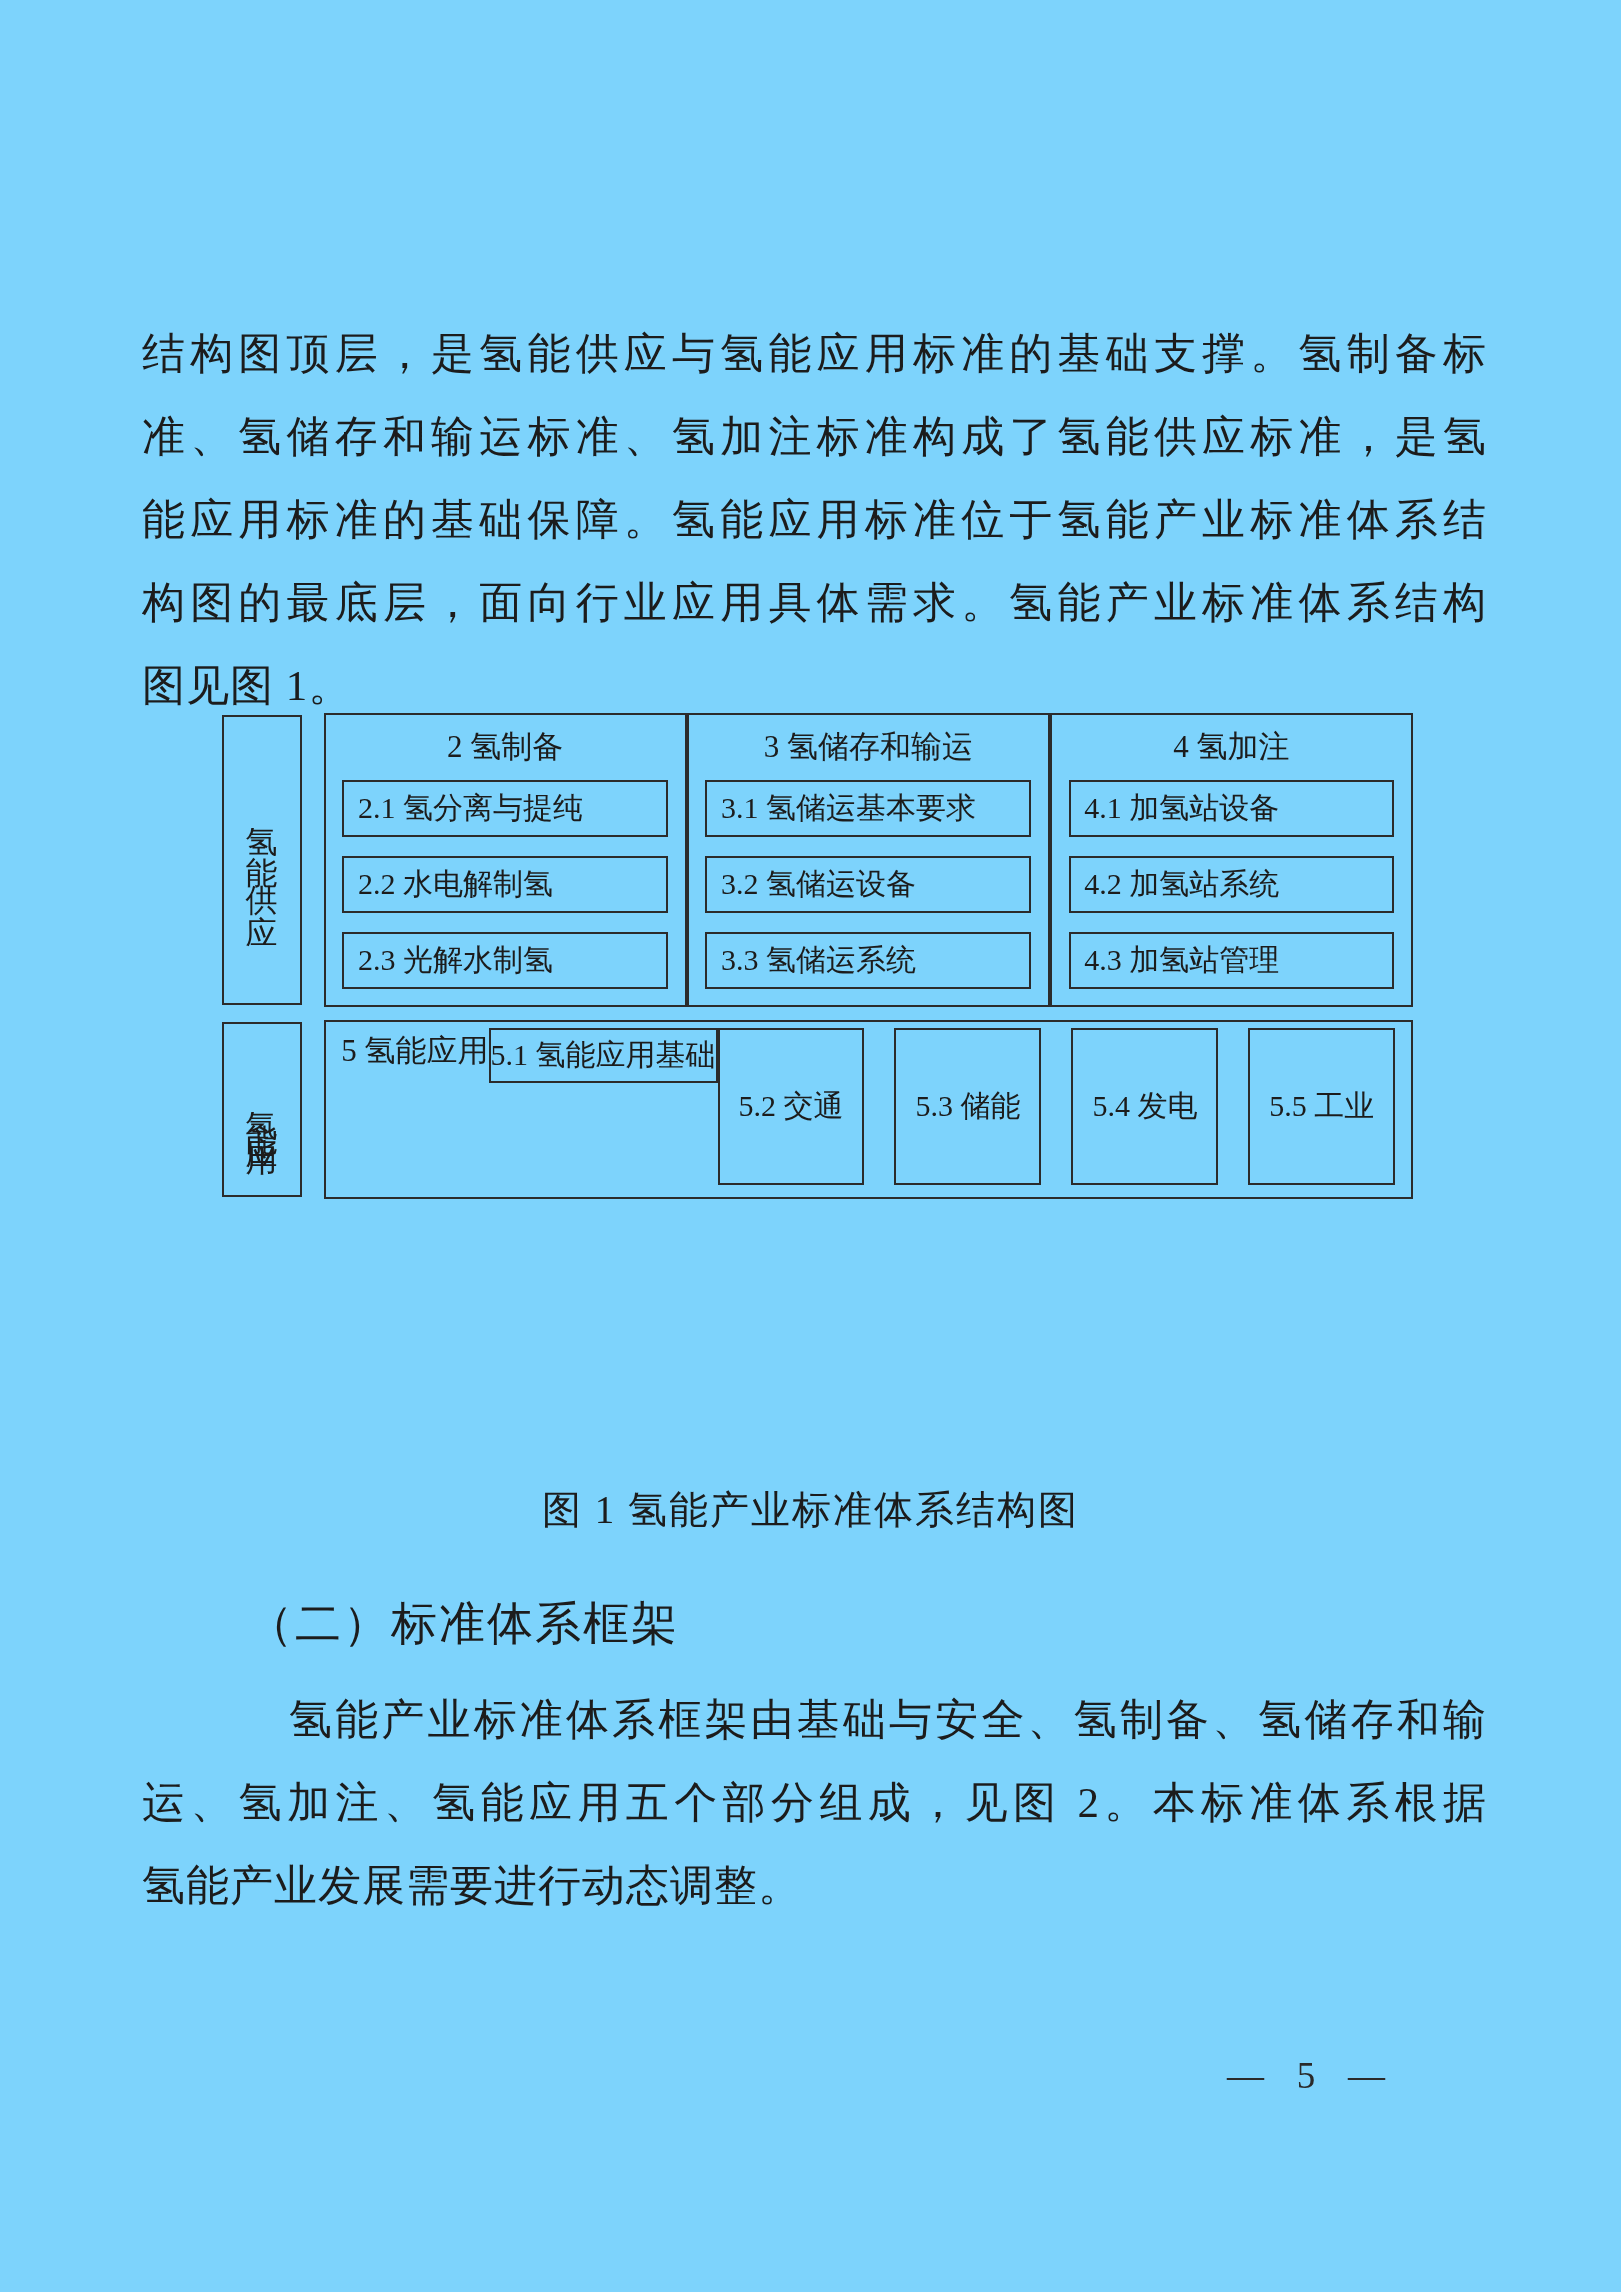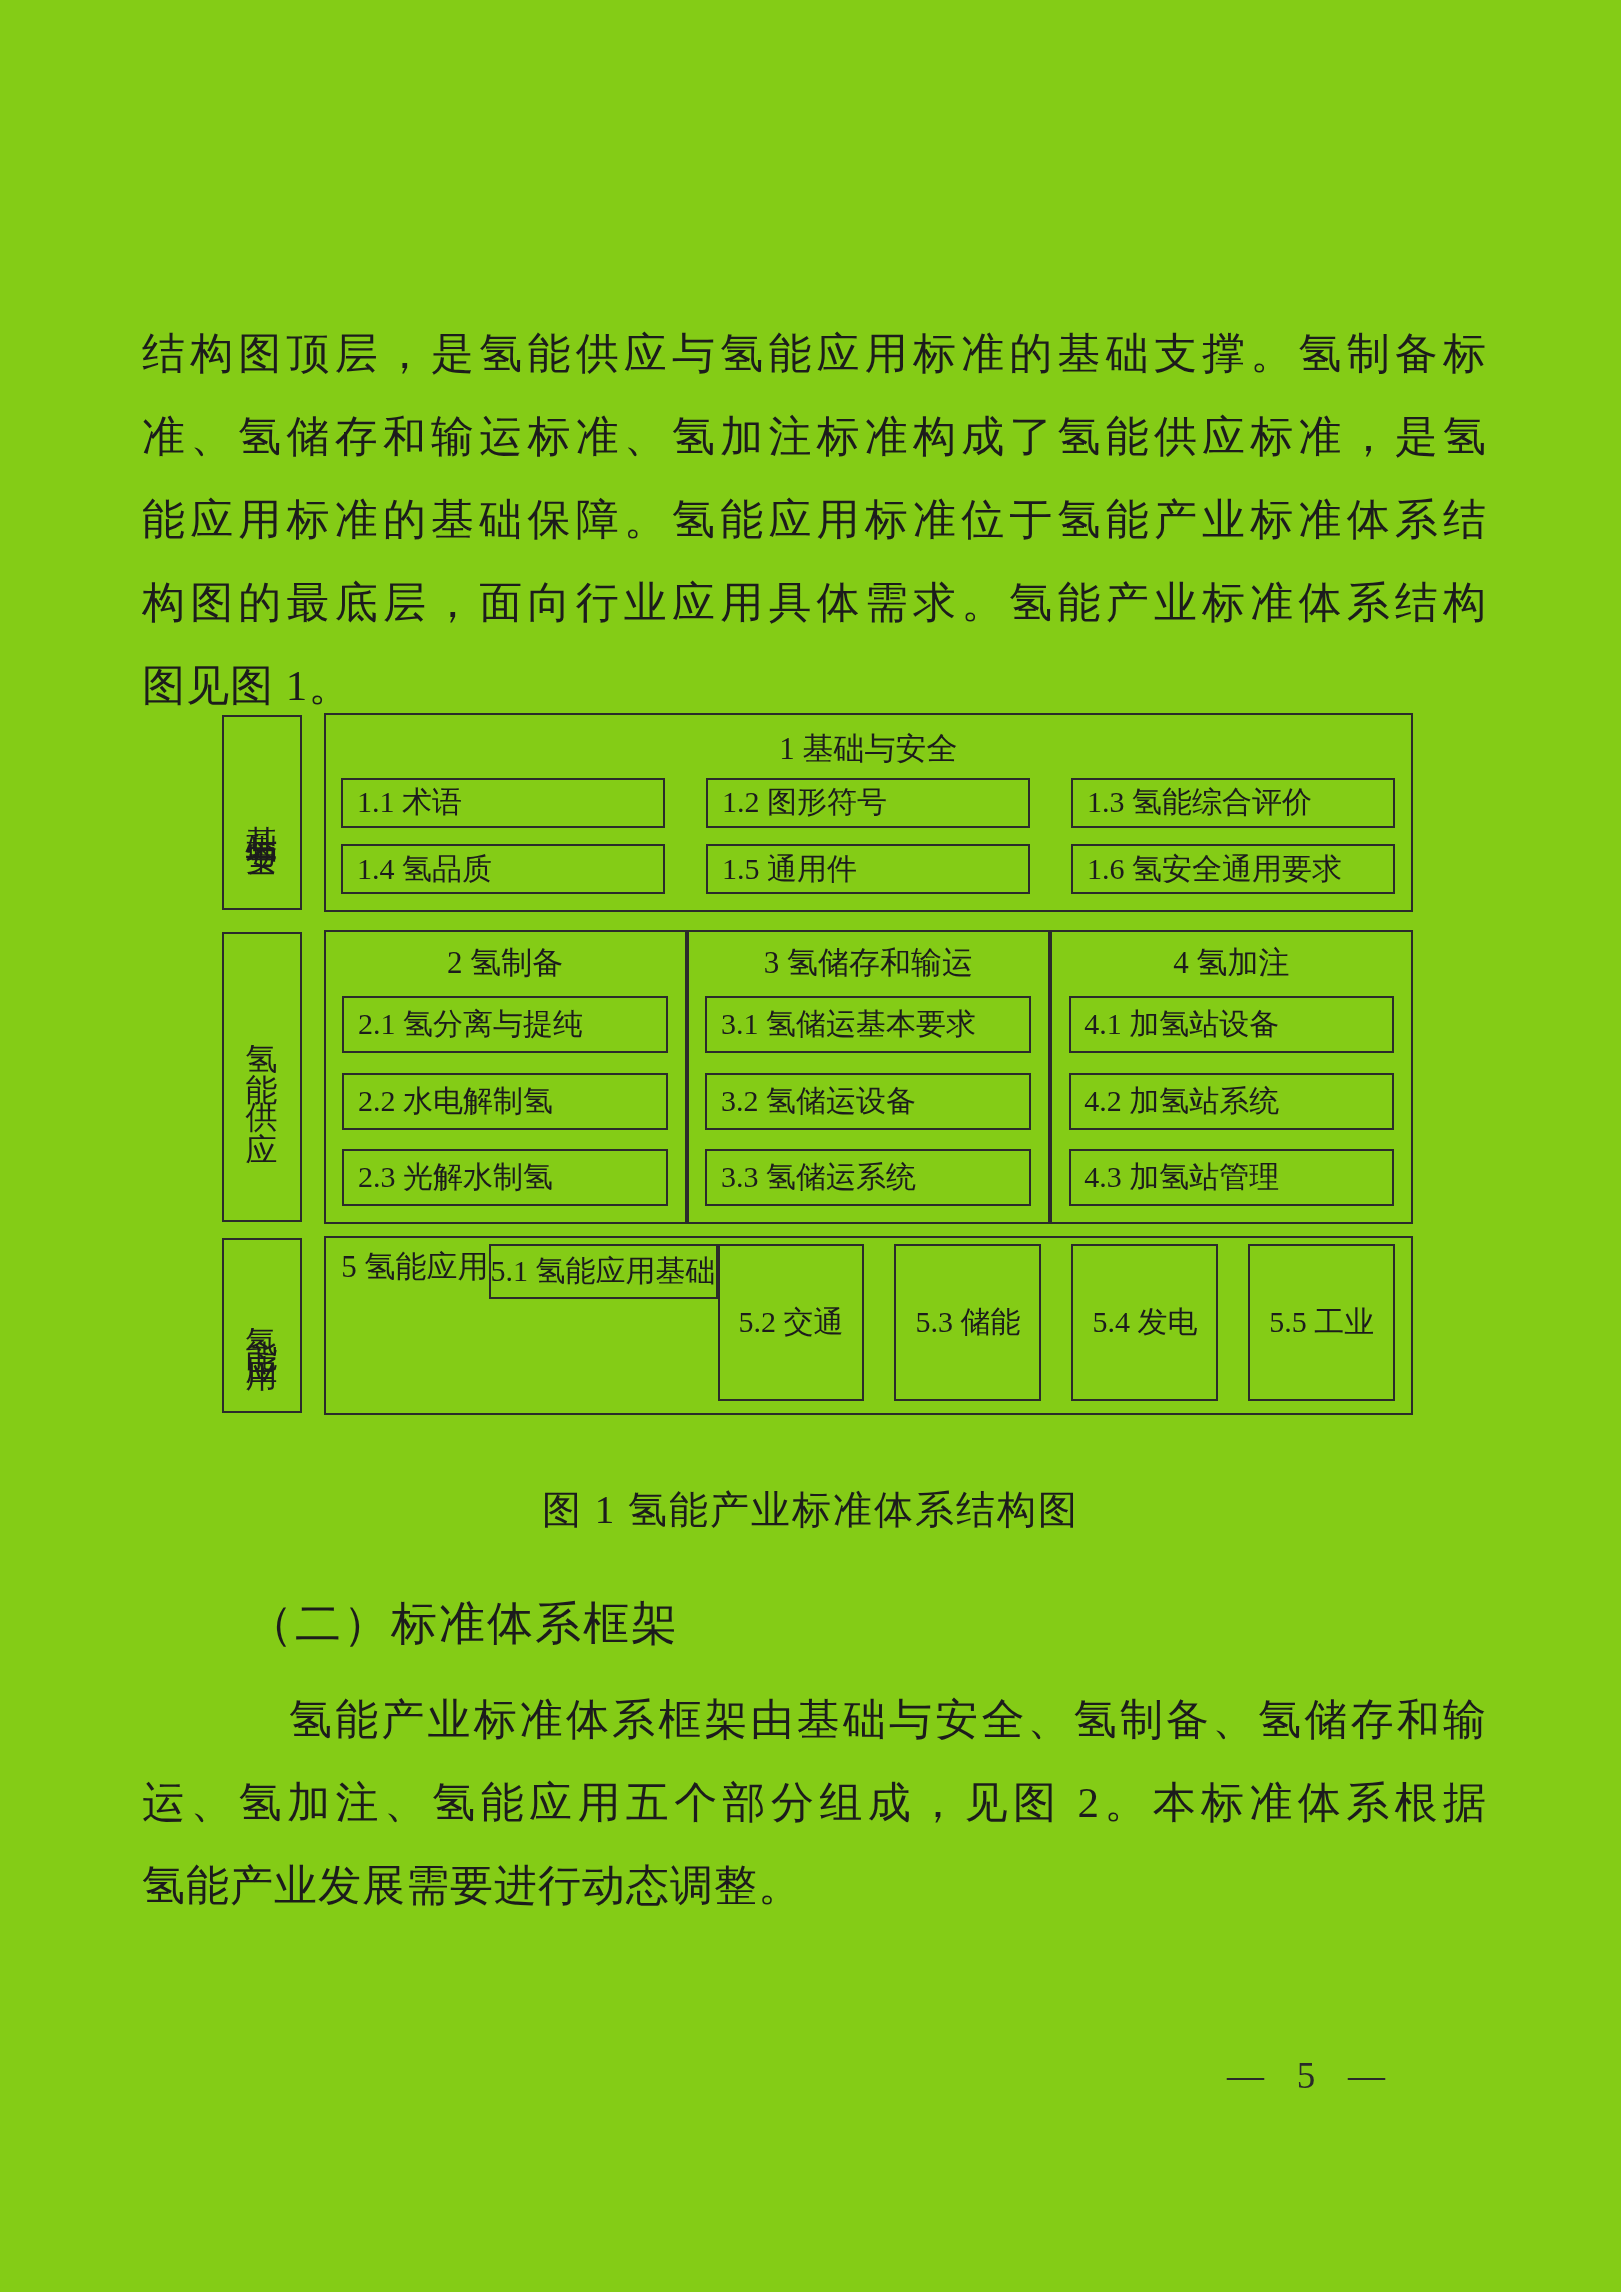--- a/index.html
+++ b/index.html
@@ -1,21 +1,21 @@
 <!DOCTYPE html>
 <html><head>
 <meta charset="utf-8">
 <style>
   html, body { margin:0; padding:0; background:#9a9a9a; }
   .page {
     position: relative;
     width: 1621px;
     height: 2293px;
     margin: 0 auto;
-    background: #84cc16;
+    background: #7dd3fc;
     color: #1c1c1c;
     font-family: "Liberation Serif", serif;
     overflow: hidden;
   }
 
   
   .para {
     position: absolute;
     left: 142px;
     width: 1345px;
@@ -167,36 +167,20 @@
   <div class="para para1">
     <div class="tline jline">结构图顶层，是氢能供应与氢能应用标准的基础支撑。氢制备标</div>
     <div class="tline jline">准、氢储存和输运标准、氢加注标准构成了氢能供应标准，是氢</div>
     <div class="tline jline">能应用标准的基础保障。氢能应用标准位于氢能产业标准体系结</div>
     <div class="tline jline">构图的最底层，面向行业应用具体需求。氢能产业标准体系结构</div>
     <div class="tline">图见图 1。</div>
   </div>
 
   <div class="figure">
 
-    <div class="fig-row row1">
-      <div class="side-box">
-        <span class="vtext ls-sm">基础与安全</span>
-      </div>
-      <div class="main-box sec1">
-        <div class="sec-title">1 基础与安全</div>
-        <div class="grid6">
-          <div class="cell">1.1 术语</div>
-          <div class="cell">1.2 图形符号</div>
-          <div class="cell">1.3 氢能综合评价</div>
-          <div class="cell">1.4 氢品质</div>
-          <div class="cell">1.5 通用件</div>
-          <div class="cell">1.6 氢安全通用要求</div>
-        </div>
-      </div>
-    </div>
 
     <div class="fig-row row2">
       <div class="side-box">
         <span class="vtext ls-md">氢能供应</span>
       </div>
       <div class="cols">
         <div class="col-box">
           <div class="col-title">2 氢制备</div>
           <div class="col-items">
             <div class="cell">2.1 氢分离与提纯</div>

